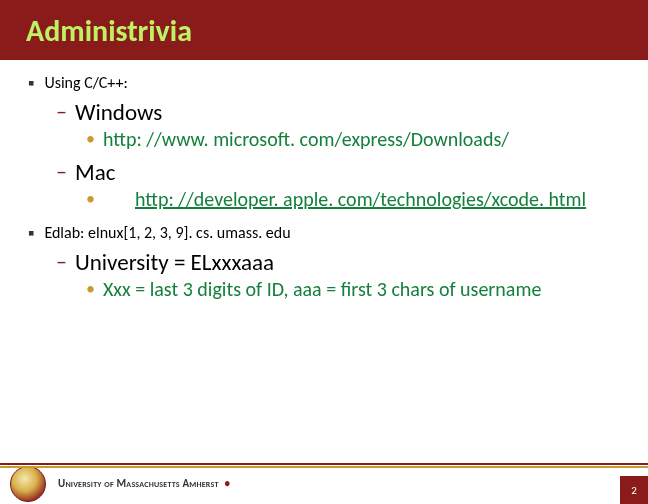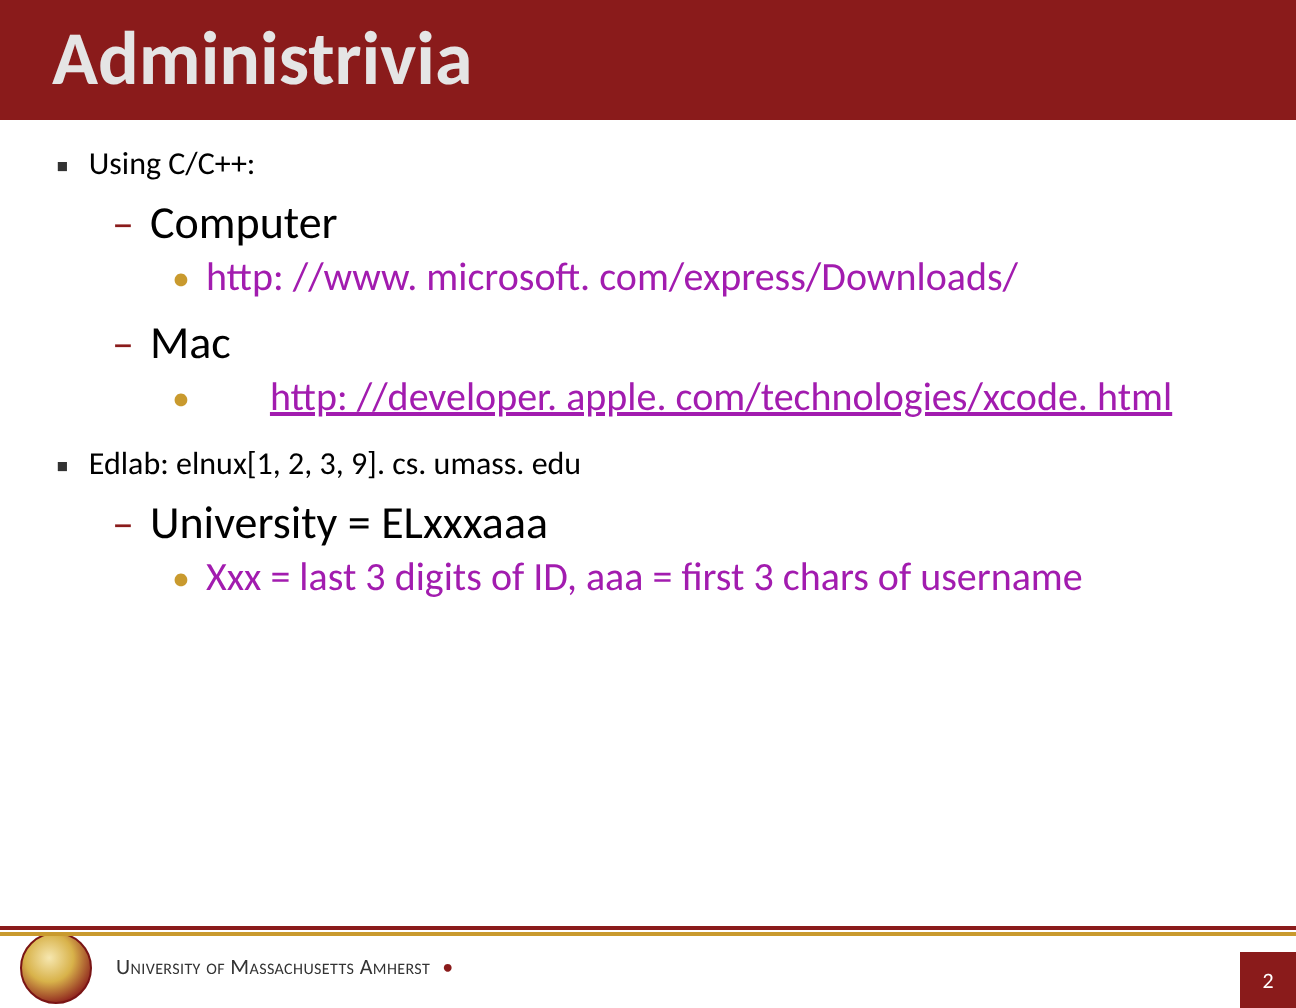--- a/index.html
+++ b/index.html
@@ -1,43 +1,43 @@
 <!DOCTYPE html>
 <html><head>
 <meta charset="utf-8">
 <style>
   * { margin: 0; padding: 0; box-sizing: border-box; }
   html, body { width: 648px; height: 504px; font-family: Calibri, Arial, sans-serif; background: #fff; overflow: hidden; }
   .slide { width: 648px; height: 504px; position: relative; }
   .title-bar { background: #8a1b1b; height: 60px; display: flex; align-items: center; padding-left: 26px; }
-  .title-bar h1 { color: #e5e5e5; font-size: 38px; font-weight: bold; }
+  .title-bar h1 { color: #bef264; font-size: 30px; font-weight: bold; }
   .content { padding: 8px 28px 0 28px; }
   ul { list-style: none; }
   .lvl1 { margin-left: 0; }
   .lvl1 > li { margin-bottom: 4px; }
   .lvl1 > li > .row { display: flex; align-items: flex-start; }
   .lvl1 .b1 { color: #333; font-size: 18px; margin-right: 10px; line-height: 30px; }
   .lvl1 .t1 { color: #000; font-size: 16px; line-height: 30px; }
   .lvl2 { margin-left: 28px; }
   .lvl2 > li { margin-bottom: 2px; }
   .lvl2 > li > .row { display: flex; align-items: flex-start; }
   .lvl2 .b2 { color: #8a1b1b; font-size: 22px; margin-right: 8px; line-height: 28px; }
   .lvl2 .t2 { color: #000; font-size: 23px; line-height: 28px; }
   .lvl3 { margin-left: 30px; }
   .lvl3 > li { margin-bottom: 6px; }
   .lvl3 > li > .row { display: flex; align-items: flex-start; }
   .lvl3 .b3 { color: #c99a2e; font-size: 18px; margin-right: 8px; line-height: 26px; }
-  .lvl3 .t3 { color: #a21caf; font-size: 20px; line-height: 26px; }
+  .lvl3 .t3 { color: #15803d; font-size: 20px; line-height: 26px; }
   .lvl3 .t3.link { text-decoration: underline; margin-left: 32px; }
   .footer { position: absolute; bottom: 0; left: 0; right: 0; height: 44px; background: #fff; border-top: 3px solid transparent; display: flex; align-items: center; }
   .footer-stripe { position: absolute; top: 0; left: 0; right: 0; }
   .stripe-red { height: 2px; background: #8a1b1b; }
   .stripe-gold { height: 2px; background: #c99a2e; margin-top: 1px; }
   .seal { width: 36px; height: 36px; border-radius: 50%; background: radial-gradient(circle at 40% 35%, #f6e7b0 0%, #d8b24a 40%, #8a1b1b 80%); margin-left: 10px; margin-right: 12px; border: 1px solid #7a1515; flex-shrink: 0; }
-  .footer-text { font-size: 11px; color: #333; display: flex; align-items: flex-end; gap: 6px; }
+  .footer-text { font-size: 11px; color: #333; display: flex; align-items: flex-end; gap: 6px; font-weight: bold; }
   .uname { font-variant: small-caps; letter-spacing: 0.2px; }
   .dot { color: #8a1b1b; }
   .pagenum { position: absolute; right: 0; bottom: 0; width: 28px; height: 28px; background: #8a1b1b; color: #fff; font-size: 11px; display: flex; align-items: center; justify-content: center; }
 </style>
 </head>
 <body>
 
 <div class="slide">
   <div class="title-bar">
     <h1>Administrivia</h1>
@@ -47,21 +47,21 @@
     <ul class="lvl1">
       <li>
         <div class="row">
           <span class="b1">▪</span>
           <span class="t1">Using C/C++:</span>
         </div>
         <ul class="lvl2">
           <li>
             <div class="row">
               <span class="b2">–</span>
-              <span class="t2">Computer</span>
+              <span class="t2">Windows</span>
             </div>
             <ul class="lvl3">
               <li>
                 <div class="row">
                   <span class="b3">•</span>
                   <span class="t3">http: //www. microsoft. com/express/Downloads/</span>
                 </div>
               </li>
             </ul>
           </li>

